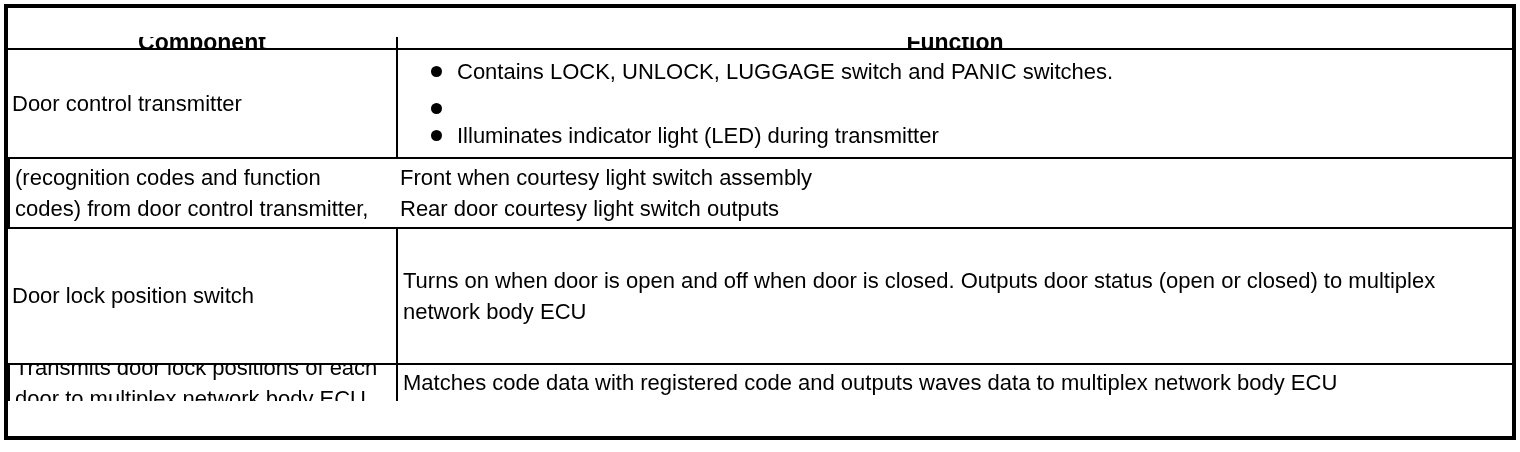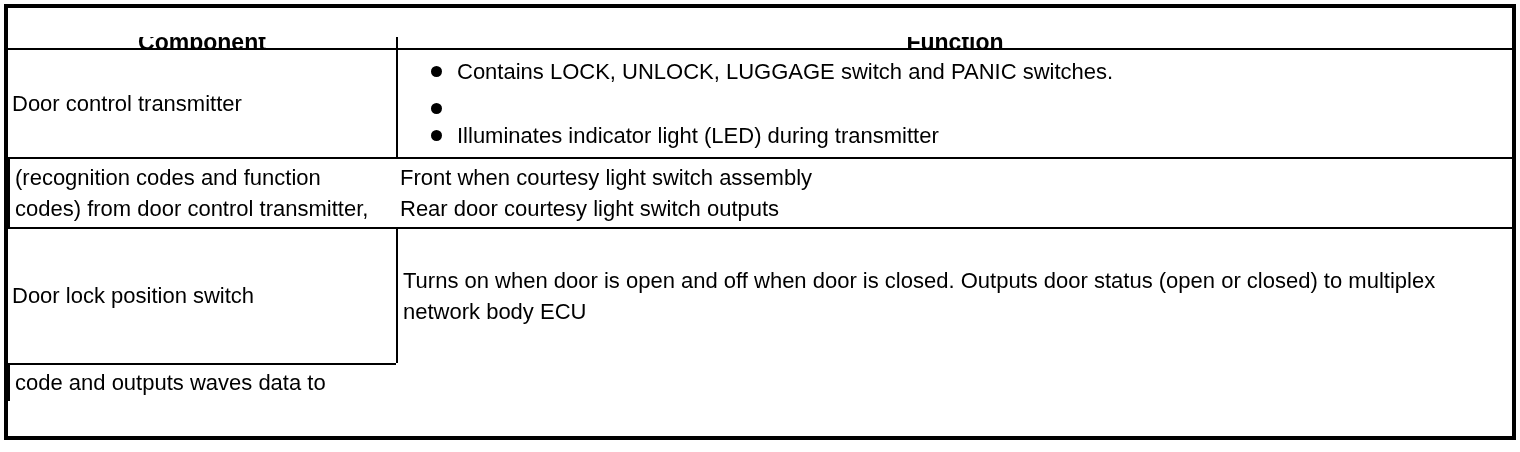--- a/index.html
+++ b/index.html
@@ -110,19 +110,22 @@
       <div>Front when courtesy light switch assembly</div>
       <div>Rear door courtesy light switch outputs</div>
     </div>
     <div class="cell comp-cell row-border">
       <div>Door lock position switch</div>
     </div>
 
     <div class="cell func-cell row-border">
       <div>Turns on when door is open and off when door is closed. Outputs door status (open or closed) to multiplex network body ECU</div>
     </div>
+    <div class="cell func-cell row-border">
+      <div>Transmits door lock positions of each door to multiplex network body ECU</div>
+    </div>
 
     <div class="cell func-cell row-border">
       <div>Matches code data with registered code and outputs waves data to multiplex network body ECU</div>
     </div>
 
   </div>
 </div>
 
 </body></html>

